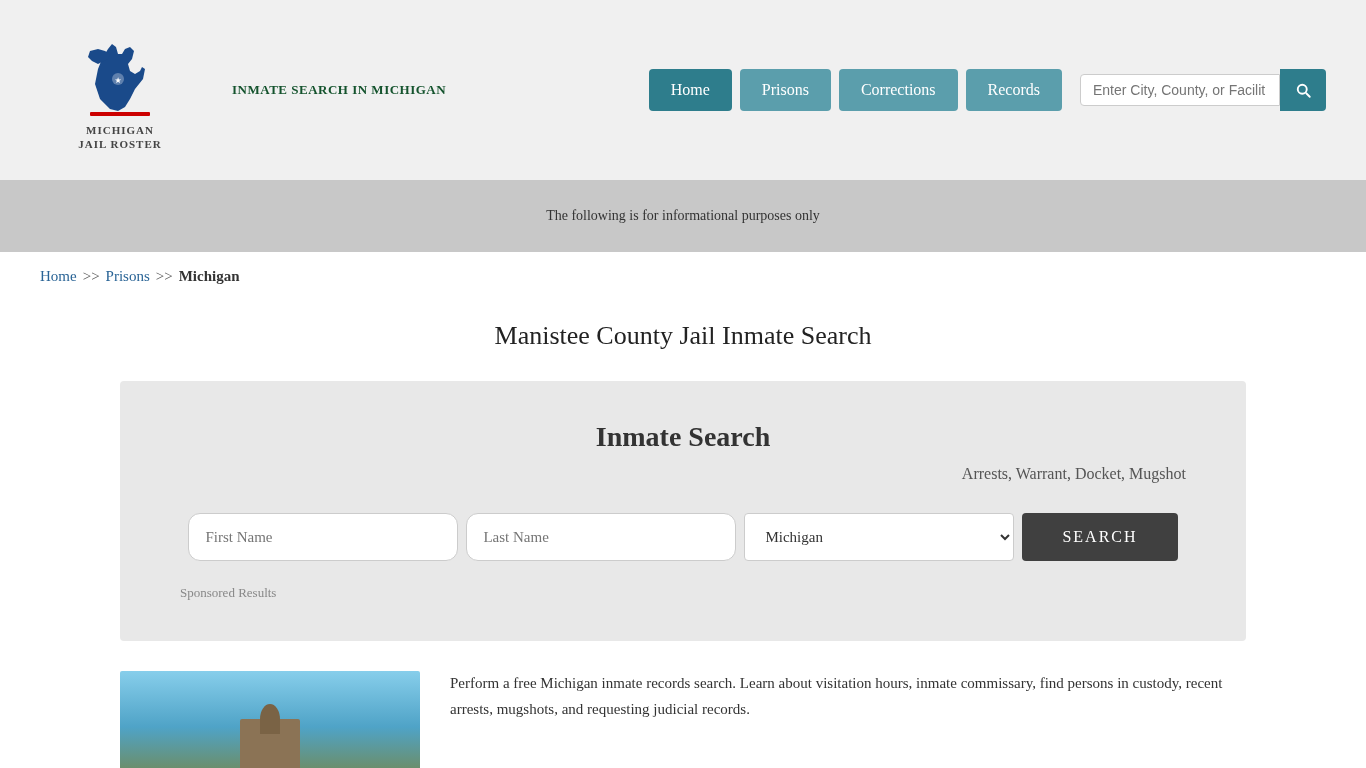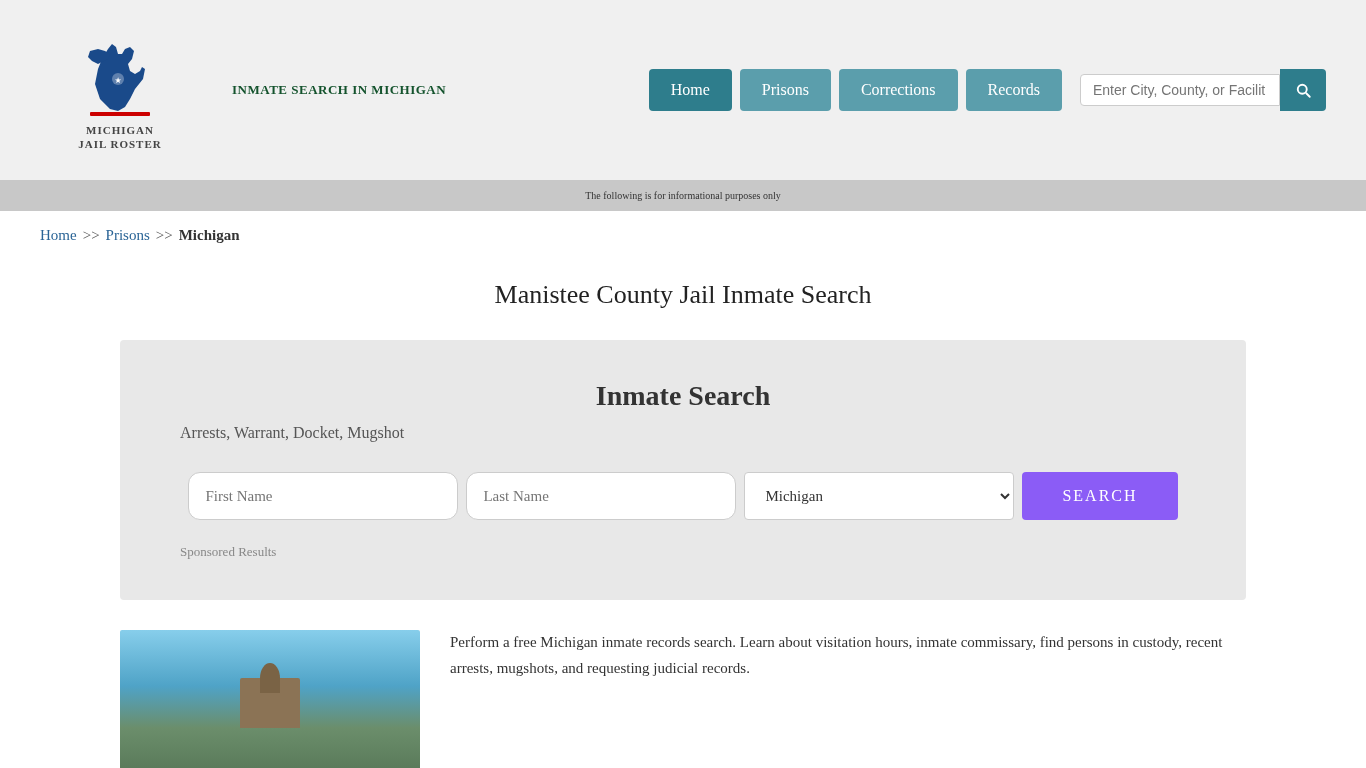--- a/index.html
+++ b/index.html
@@ -92,22 +92,22 @@
     .header-search-btn svg {
       width: 18px;
       height: 18px;
       fill: #fff;
     }
 
     
     .info-banner {
       background: #c8c8c8;
       text-align: center;
-      padding: 10px;
-      font-size: 10px;
+      padding: 28px;
+      font-size: 14px;
       color: #333;
     }
 
     
     .breadcrumb {
       padding: 16px 40px;
       font-size: 15px;
       color: #555;
       display: flex;
       align-items: center;
@@ -138,21 +138,21 @@
       padding: 40px 60px 40px;
     }
     .search-card-title {
       text-align: center;
       font-size: 28px;
       font-family: Georgia, serif;
       color: #333;
       margin-bottom: 12px;
     }
     .search-card-subtitle {
-      text-align: left;
+      text-align: right;
       font-size: 16px;
       color: #555;
       margin-bottom: 30px;
     }
     .search-form {
       display: flex;
       gap: 0;
       align-items: stretch;
       justify-content: center;
     }
@@ -176,21 +176,21 @@
       flex: 1;
       max-width: 270px;
       border-radius: 4px;
       margin-right: 8px;
       font-family: Georgia, serif;
       color: #333;
       background: #fff;
       appearance: auto;
     }
     .search-btn {
-      background: #8b5cf6;
+      background: #404040;
       color: #fff;
       border: none;
       padding: 14px 40px;
       font-size: 16px;
       letter-spacing: 2px;
       font-family: Georgia, serif;
       cursor: pointer;
       border-radius: 4px;
     }
     .sponsored-label {

